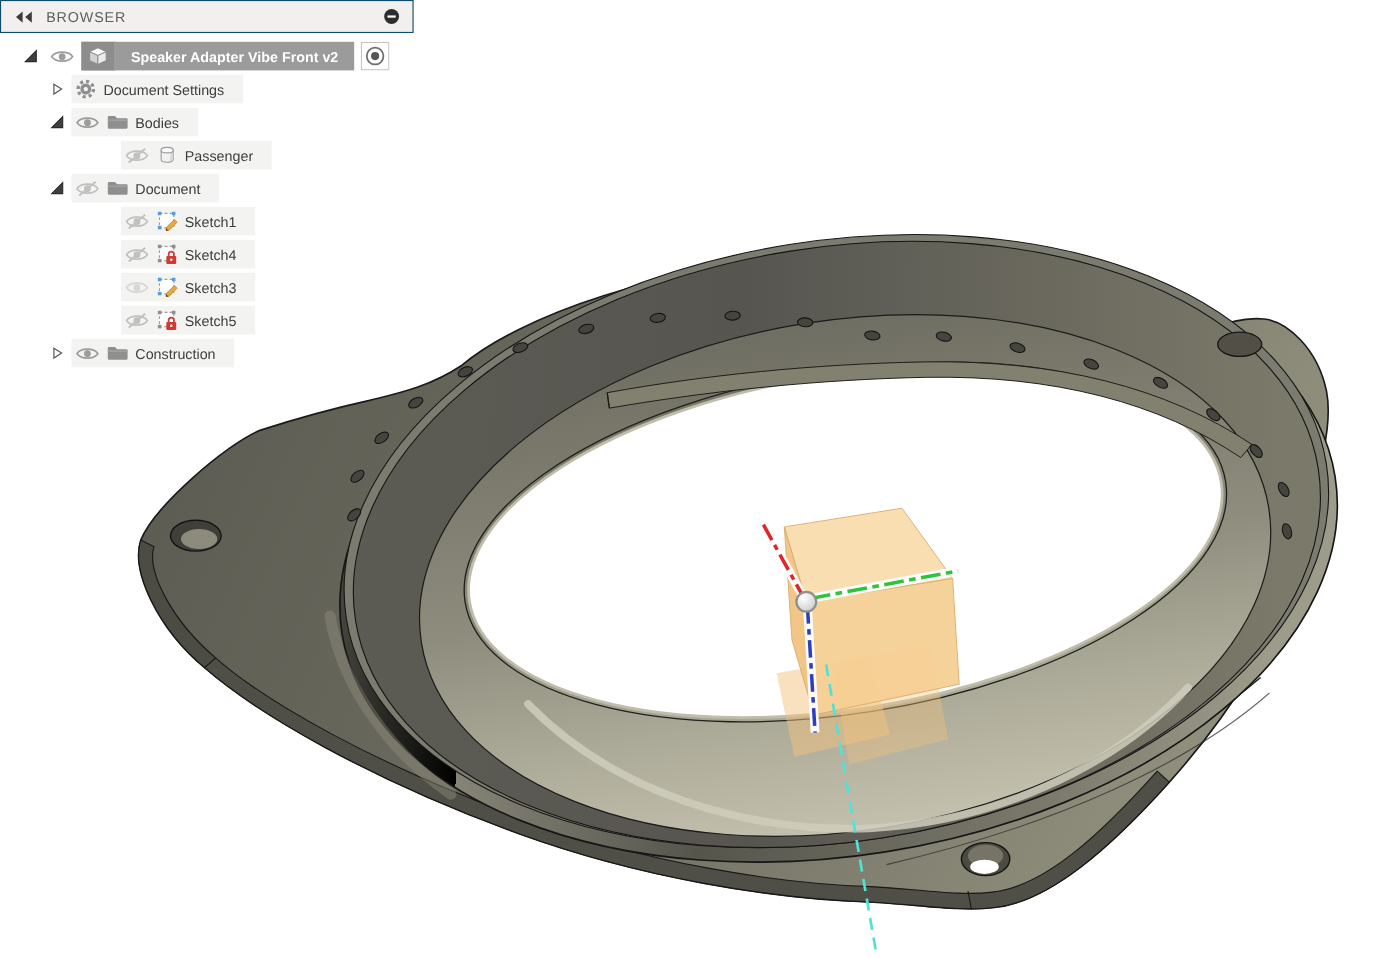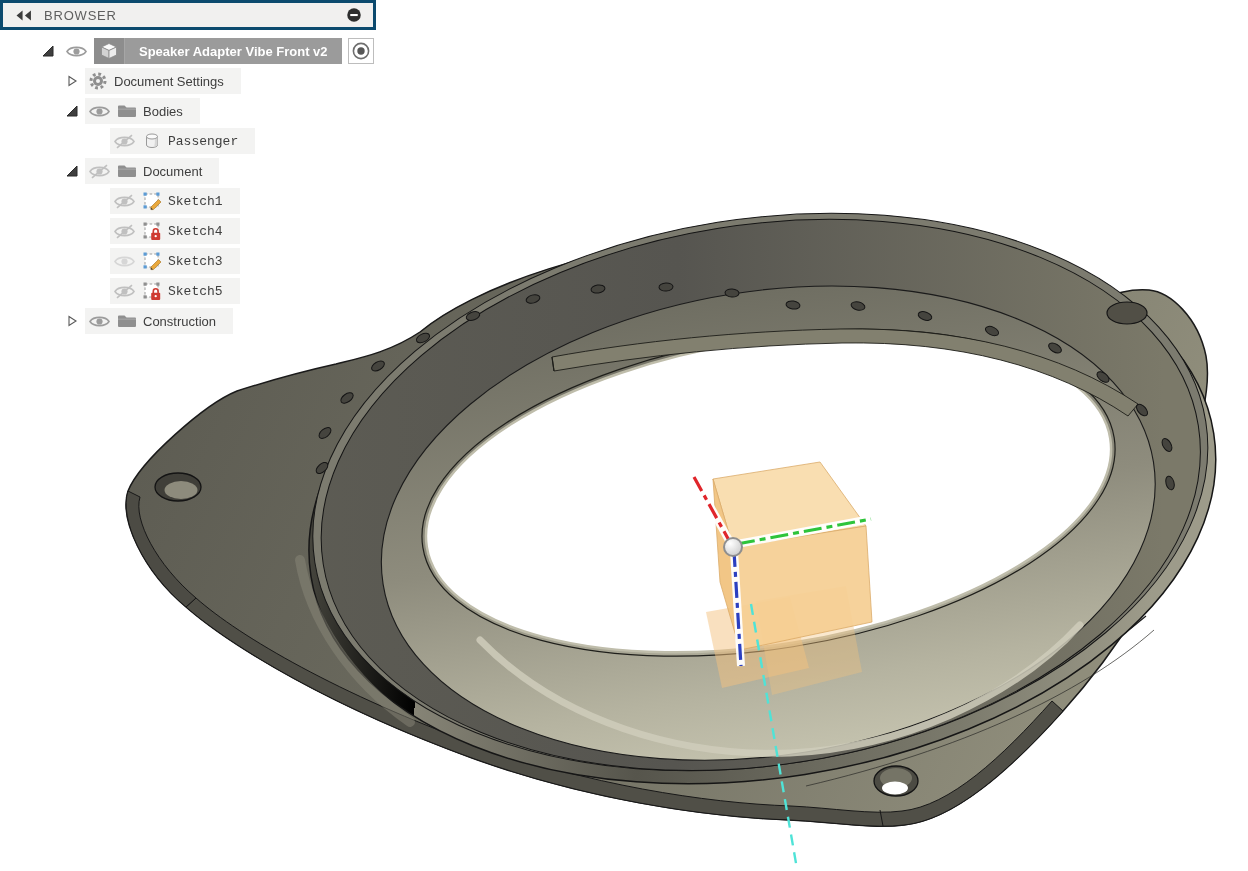--- a/index.html
+++ b/index.html
@@ -1,30 +1,30 @@
 <!DOCTYPE html>
 <html style="--panel-bg: #f1f0ef; --chip-bg: #f3f3f2; --selection-gray: #9b9b9b; --body-mid: #6b6a5f; --body-dark: #55544c; --body-light: #93917f; --inner-highlight: #c9c7b3; --outline: #1a1a1a; --axis-x-red: #e0252b; --axis-y-green: #2ec43b; --axis-z-blue: #2b3fc0; --sketch-plane-orange: #f3c27f; --construction-axis-cyan: #4fe3d7;"><head>
 <meta charset="utf-8">
 <style>
   html,body{margin:0;padding:0;background:#ffffff;}
   .stage{position:relative;width:1248px;height:871px;background:#fff;overflow:hidden;
          font-family:"Liberation Sans",sans-serif;}
   .viewport-svg{position:absolute;left:0;top:0;}
   
   .panel{position:absolute;left:0;top:0;width:376px;}
-  .panel-header{height:30px;background:var(--panel-bg,#f1f0ef);border:3px solid #0c4a6e;
+  .panel-header{height:30px;background:var(--panel-bg,#f1f0ef);border:1px solid #0c4a6e;
     display:flex;align-items:center;gap:11px;padding:0 11px;box-sizing:border-box;}
   .panel-title{font-size:13px;color:#5e5e5e;letter-spacing:.8px;flex:1;user-select:none;}
   .hdr-ic{display:block;}
   .tree{padding-top:6px;}
-  .row{height:30px;display:flex;align-items:center;padding-left:20px;}
+  .row{height:30px;display:flex;align-items:center;}
   .disc{width:14px;height:14px;flex:none;}
   .l0 .disc{margin-left:21px;}
   .l1 .disc{margin-left:45px;}
-  .l2{padding-left:104px;font-family:Liberation Mono, monospace;}
+  .l2{padding-left:104px;}
   .chip{display:inline-flex;align-items:center;height:26px;background:var(--chip-bg,#f3f3f2);
         box-shadow:0 0 0 3px rgba(255,255,255,.92);padding:0 17px 0 3px;gap:6px;margin-left:6px;}
   .chip .lbl{font-size:13px;color:#3e3e3e;white-space:nowrap;}
   .eyeb{width:23px;height:15px;flex:none;display:flex;align-items:center;}
   .tico{width:20px;height:20px;flex:none;display:flex;align-items:center;justify-content:center;}
   .root-eye{margin-left:10px;}
   .chip.sel{background:var(--selection-gray,#9b9b9b);padding:0 0 0 0;gap:0;}
   .chip.sel .icobox{width:30px;height:26px;background:#8d8d8d;display:flex;align-items:center;
         justify-content:center;border-right:1px solid #a6a6a6;}
   .chip.sel .lbl{color:#fff;font-weight:bold;padding:0 14px;}

